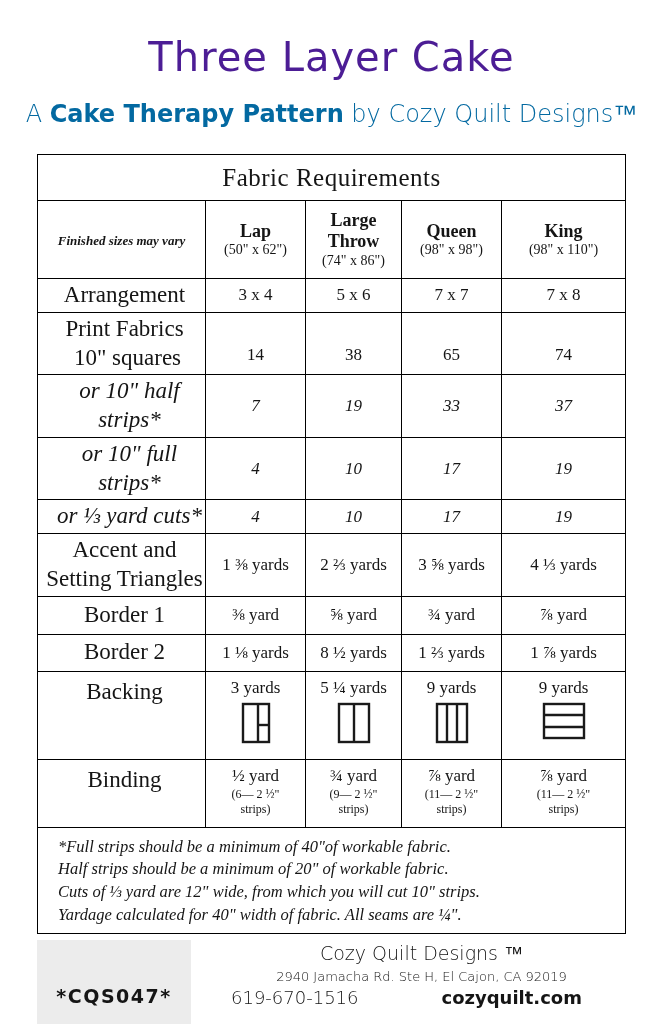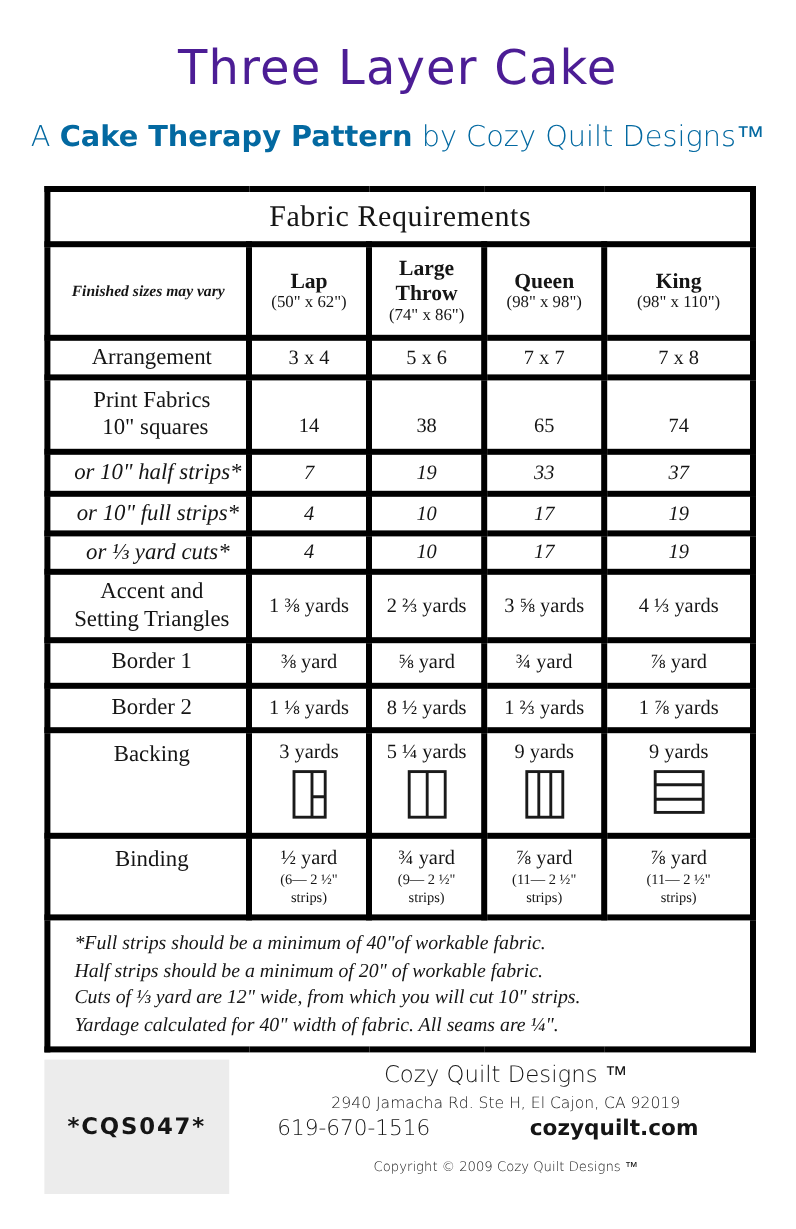--- a/index.html
+++ b/index.html
@@ -33,21 +33,21 @@
   .page-subtitle .emph { font-weight: 700; }
 
   
   .fabric-table {
     width: 588px;
     margin: 26px 0 0 37px;
     border-collapse: collapse;
     table-layout: fixed;
   }
   .fabric-table td, .fabric-table th {
-    border: 5px solid #000000;
+    border: 1px solid #000000;
     vertical-align: middle;
     text-align: center;
     font-weight: normal;
     padding: 2px;
   }
   .t-title {
     font-size: 25px;
     font-weight: bold;
     height: 46px;
     letter-spacing: 0.5px;
@@ -57,21 +57,21 @@
     font-weight: 600;
     font-size: 13px;
   }
   .col-head { height: 78px; }
   .col-name { font-weight: bold; font-size: 18px; line-height: 1.15; }
   .col-size { font-size: 14px; margin-top: 1px; }
 
   .row-label {
     text-align: left;
     font-weight: bold;
-    font-size: 19px;
+    font-size: 23px;
     padding-left: 8px !important;
     line-height: 1.25;
   }
   .value-cell { font-size: 17px; }
   .italic-row .row-label {
     font-style: italic;
     font-weight: normal;
     padding-left: 18px !important;
   }
   .italic-row .value-cell { font-style: italic; }

